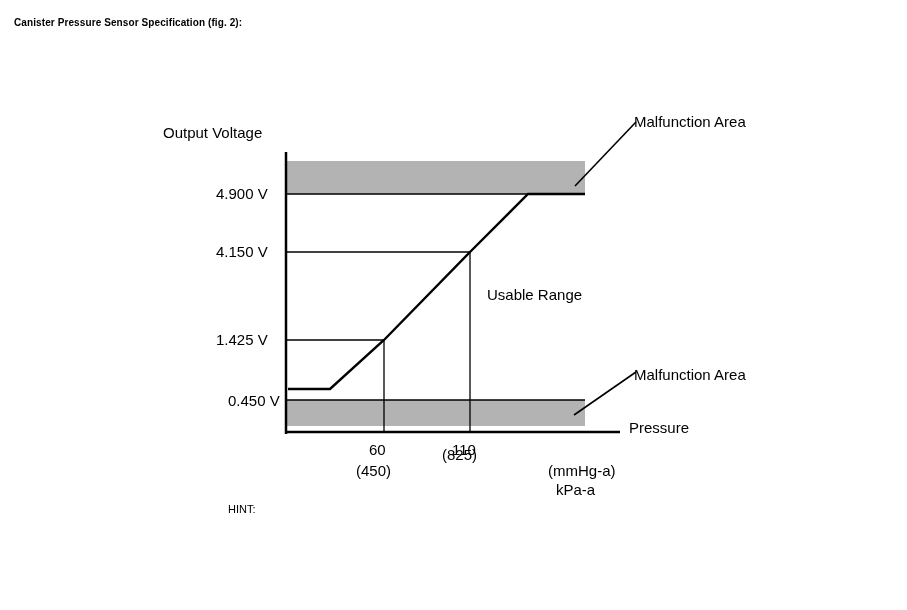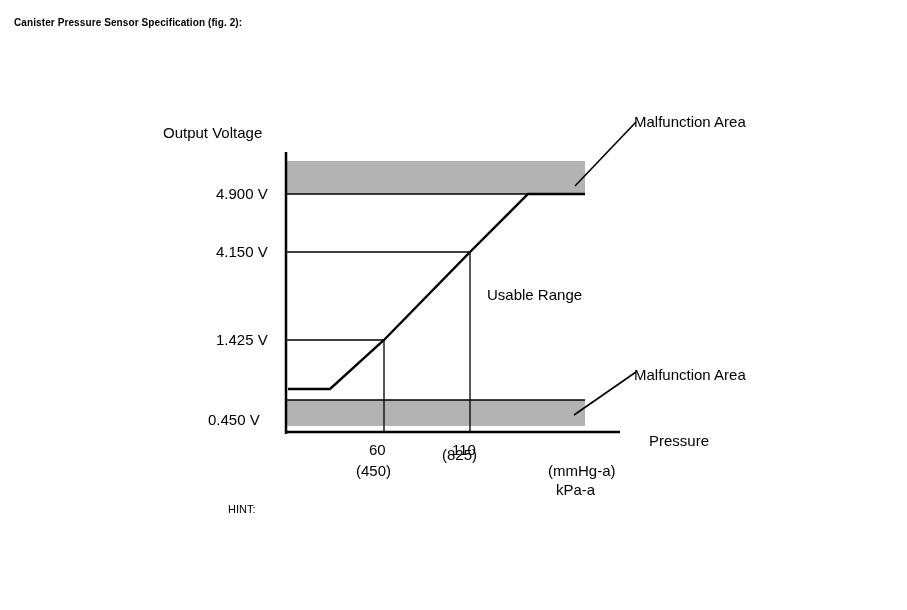--- a/index.html
+++ b/index.html
@@ -78,26 +78,26 @@
     <line x1="470" y1="252" x2="470" y2="432" stroke="#000000" stroke-width="1.3"></line>
 
     <polyline points="288,389 330,389 384,340 470,252 528,194 585,194" fill="none" stroke="#000000" stroke-width="2.4" stroke-linejoin="miter" stroke-linecap="butt"></polyline>
 
     <line x1="575" y1="186" x2="636" y2="122" stroke="#000000" stroke-width="1.6"></line>
 
     <line x1="574" y1="415" x2="636" y2="372" stroke="#000000" stroke-width="1.6"></line>
   </svg>
 
   <div class="lbl" style="left:163px; top:124px;">Output Voltage</div>
-  <div class="lbl" style="left:629px; top:432px;margin-left:20px;">Pressure</div>
+  <div class="lbl" style="left:629px; top:419px;">Pressure</div>
 
   <div class="lbl" style="left:216px; top:185px;">4.900 V</div>
   <div class="lbl" style="left:216px; top:243px;">4.150 V</div>
   <div class="lbl" style="left:216px; top:331px;">1.425 V</div>
-  <div class="lbl" style="left:208px; top:392px;margin-top:19px;">0.450 V</div>
+  <div class="lbl" style="left:228px; top:392px;">0.450 V</div>
 
   <div class="lbl" style="left:369px; top:441px;">60</div>
   <div class="lbl" style="left:356px; top:462px;">(450)</div>
 
   <div class="lbl" style="left:452px; top:441px;">110</div>
   <div class="lbl" style="left:442px; top:446px;">(825)</div>
 
   <div class="lbl" style="left:556px; top:441px;margin-top:40px;">kPa-a</div>
   <div class="lbl" style="left:548px; top:462px;">(mmHg-a)</div>
 

